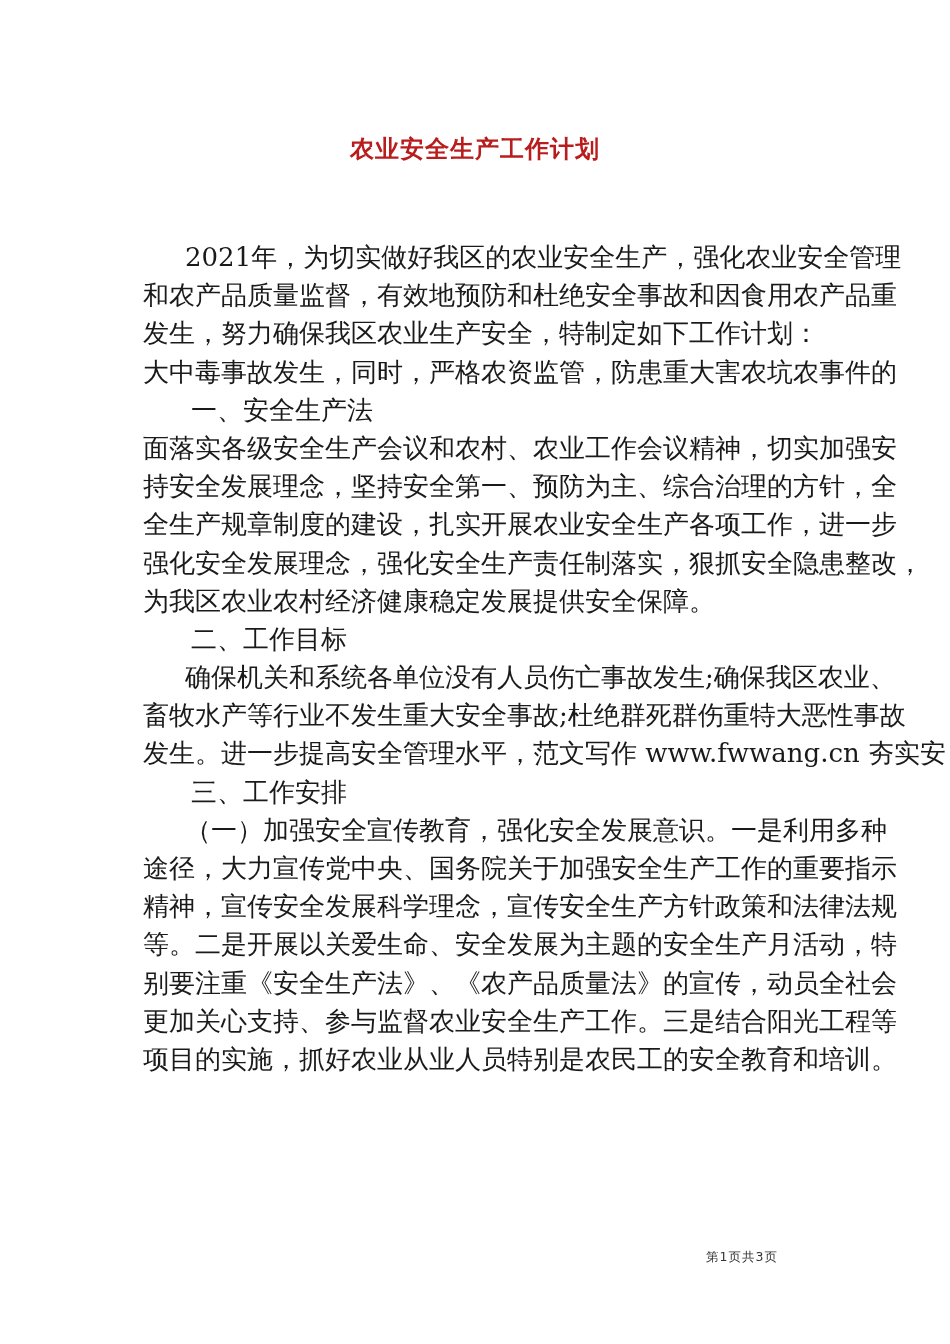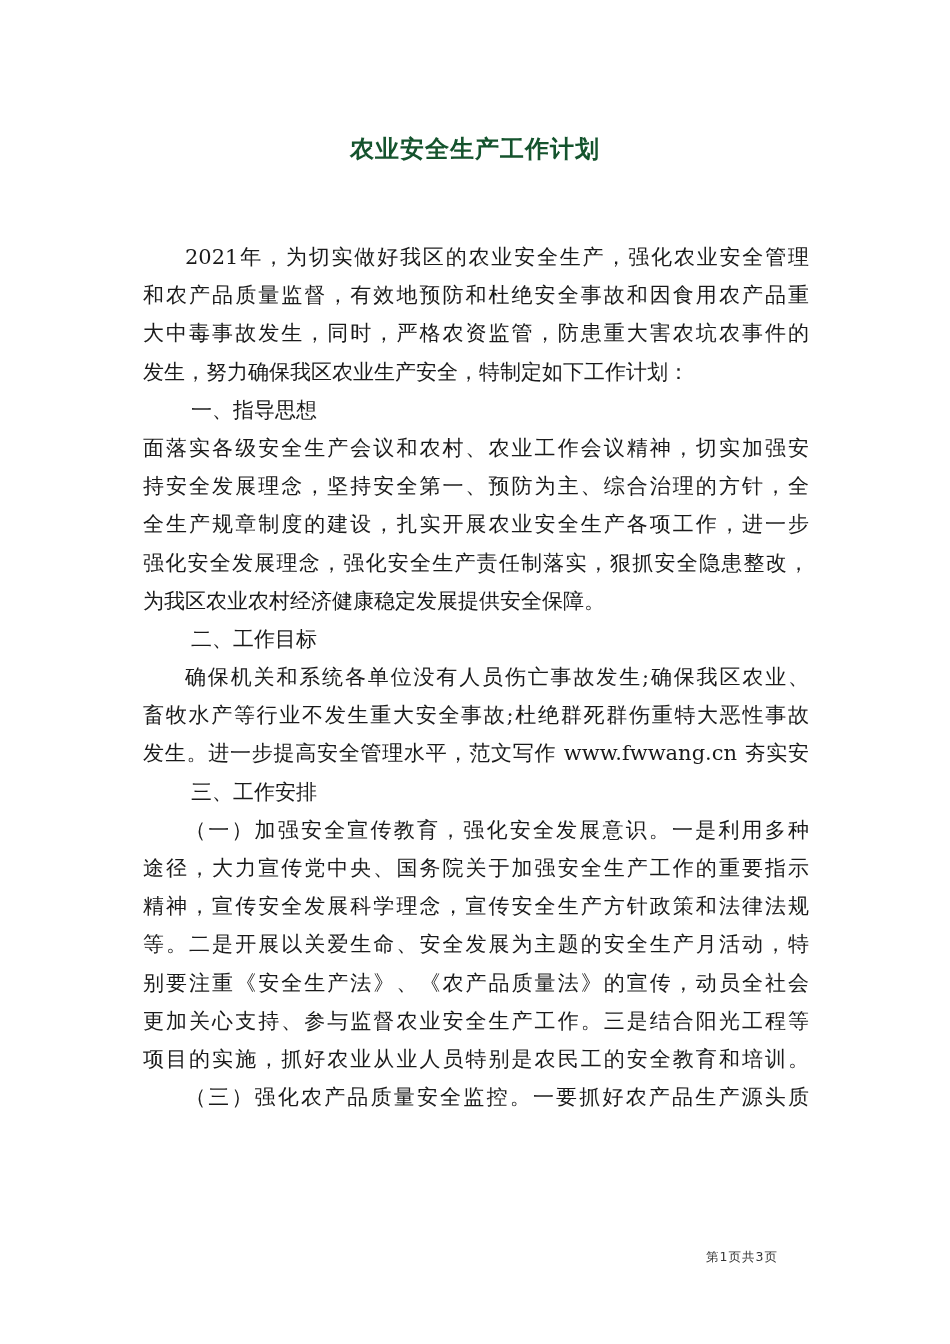--- a/index.html
+++ b/index.html
@@ -1,52 +1,51 @@
 <!DOCTYPE html>
 <html><head>
 <meta charset="utf-8">
 <style>
   html, body { margin:0; padding:0; background:#ffffff; }
   body { width:950px; height:1344px; position:relative; overflow:hidden;
          font-family:"DejaVu Serif","Liberation Serif",serif; color:#1a1a1a; }
   .title { position:absolute; top:133px; left:0; width:950px; text-align:center;
            font-size:24px; font-weight:bold; letter-spacing:1px; }
   .body { position:absolute; top:238px; left:143px; width:666px; }
-  .line { height:38.2px; line-height:38.2px; font-size:21px; white-space:nowrap;
+  .line { height:38.2px; line-height:38.2px; font-size:26px; white-space:nowrap;
           text-align:justify; text-align-last:justify; }
   .line.last { text-align-last:left; }
   .line.indent { padding-left:42px; }
   .line.heading { padding-left:48px; text-align-last:left; }
   .footer { position:absolute; top:1249px; left:706px; font-size:12.5px; color:#333;
             font-family:"DejaVu Sans","Liberation Sans",sans-serif; letter-spacing:1px; }
 </style>
 </head>
 <body>
 
-<div class="title" style="color: #14532d;">农业安全生产工作计划</div>
+<div class="title" style="color: #b91c1c;">农业安全生产工作计划</div>
 
 <div class="body" id="doc-body">
     <div class="line indent">2021年，为切实做好我区的农业安全生产，强化农业安全管理</div>
     <div class="line">和农产品质量监督，有效地预防和杜绝安全事故和因食用农产品重</div>
+    <div class="line last">发生，努力确保我区农业生产安全，特制定如下工作计划：</div>
     <div class="line">大中毒事故发生，同时，严格农资监管，防患重大害农坑农事件的</div>
-    <div class="line last">发生，努力确保我区农业生产安全，特制定如下工作计划：</div>
-    <div class="line heading">一、指导思想</div>
+    <div class="line heading">一、安全生产法</div>
     <div class="line">面落实各级安全生产会议和农村、农业工作会议精神，切实加强安</div>
     <div class="line">持安全发展理念，坚持安全第一、预防为主、综合治理的方针，全</div>
     <div class="line">全生产规章制度的建设，扎实开展农业安全生产各项工作，进一步</div>
     <div class="line">强化安全发展理念，强化安全生产责任制落实，狠抓安全隐患整改，</div>
     <div class="line last">为我区农业农村经济健康稳定发展提供安全保障。</div>
     <div class="line heading">二、工作目标</div>
     <div class="line indent">确保机关和系统各单位没有人员伤亡事故发生;确保我区农业、</div>
     <div class="line">畜牧水产等行业不发生重大安全事故;杜绝群死群伤重特大恶性事故</div>
     <div class="line">发生。进一步提高安全管理水平，范文写作 www.fwwang.cn 夯实安</div>
     <div class="line heading">三、工作安排</div>
     <div class="line indent">（一）加强安全宣传教育，强化安全发展意识。一是利用多种</div>
     <div class="line">途径，大力宣传党中央、国务院关于加强安全生产工作的重要指示</div>
     <div class="line">精神，宣传安全发展科学理念，宣传安全生产方针政策和法律法规</div>
     <div class="line">等。二是开展以关爱生命、安全发展为主题的安全生产月活动，特</div>
     <div class="line">别要注重《安全生产法》、《农产品质量法》的宣传，动员全社会</div>
     <div class="line">更加关心支持、参与监督农业安全生产工作。三是结合阳光工程等</div>
     <div class="line">项目的实施，抓好农业从业人员特别是农民工的安全教育和培训。</div>
-    <div class="line indent">（三）强化农产品质量安全监控。一要抓好农产品生产源头质</div>
   </div>
 
 <div class="footer">第1页共3页</div>
 
 </body></html>

